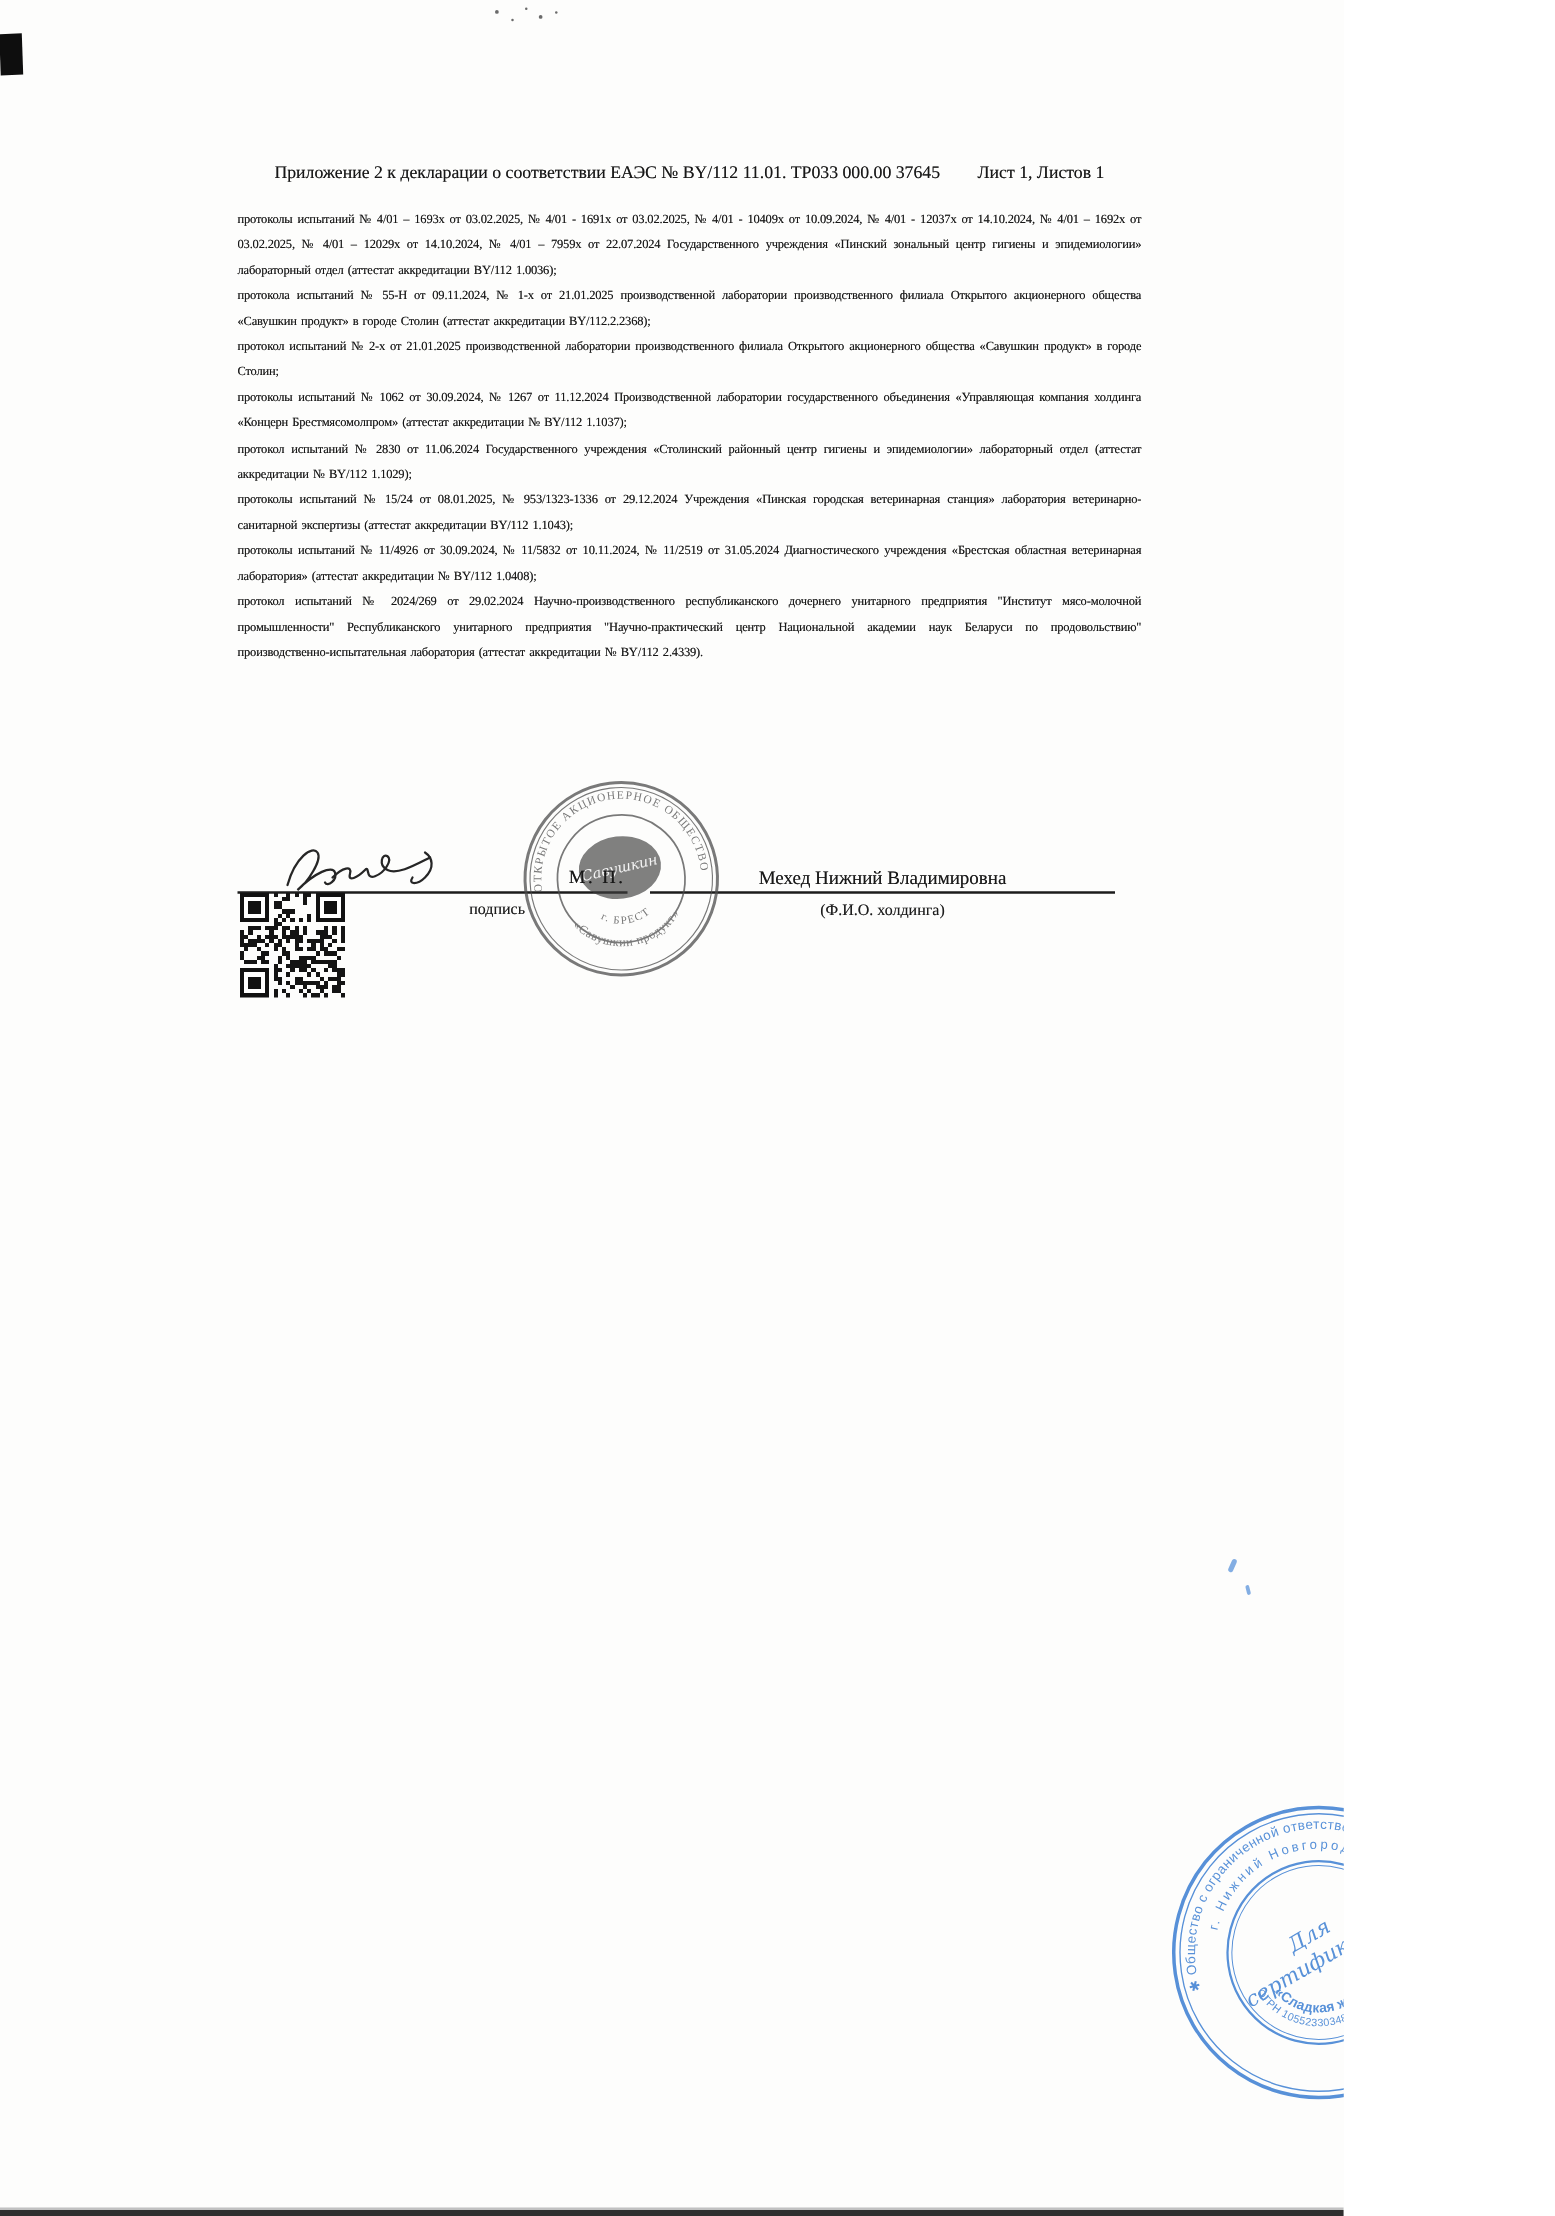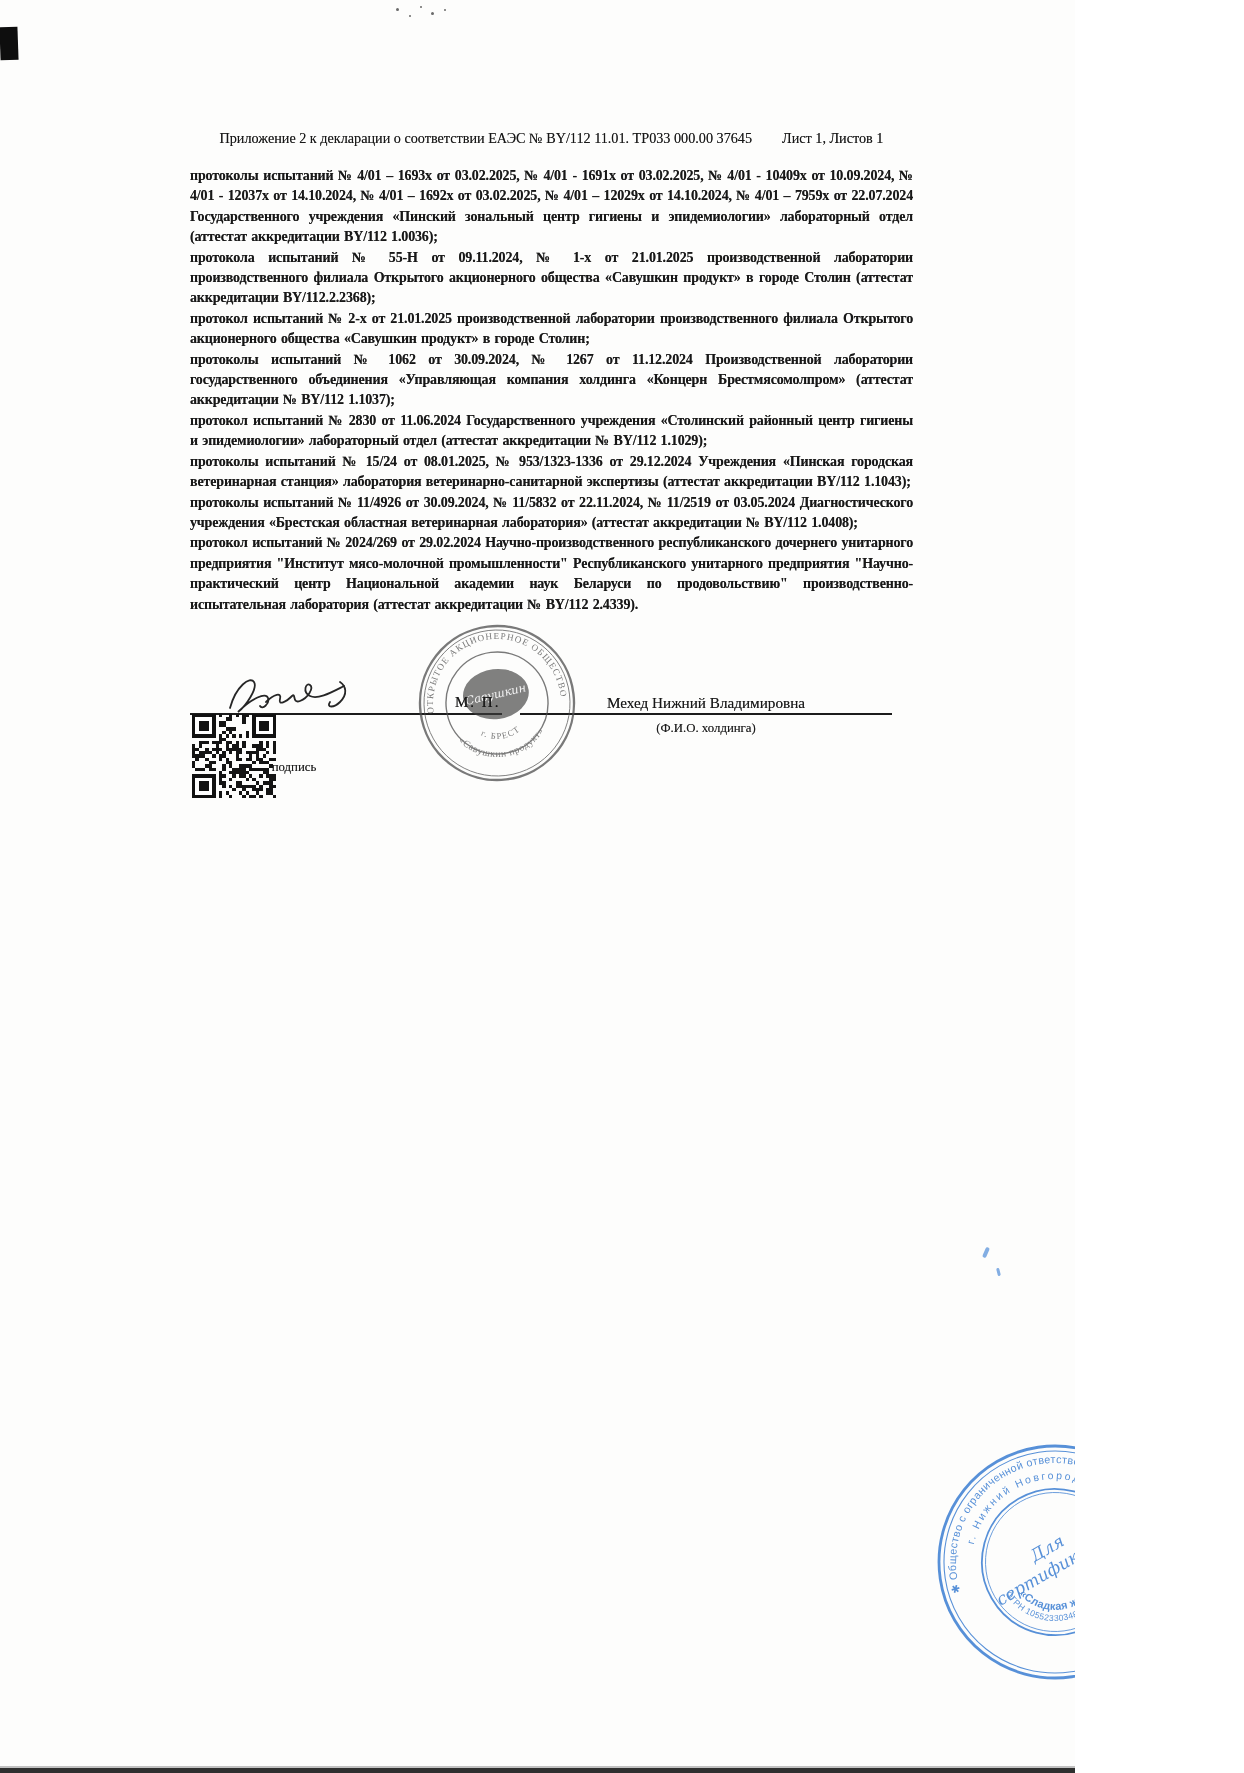--- a/index.html
+++ b/index.html
@@ -18,33 +18,32 @@
   
   .header{
     position:absolute;left:190px;top:130px;width:723px;
     display:flex;justify-content:center;gap:30px;
     font-size:14.2px;white-space:nowrap;
     text-shadow:0 0 .4px rgba(0,0,0,.55);
   }
   
   .body-text{
     position:absolute;left:190px;top:166px;width:723px;
-    font-size:14px;line-height:20.4px;text-align:justify;
+    font-size:10px;line-height:20.4px;text-align:justify;
     letter-spacing:-0.15px;word-spacing:1px;
     text-shadow:0 0 .4px rgba(0,0,0,.55);
-    font-weight:bold;
   }
   .body-text p{margin:0;}
 
   
   .sig-line{position:absolute;height:2px;background:#1c1c1c;top:713px;}
   .sig-line.left{left:190px;width:312px;}
   .sig-line.right{left:520px;width:372px;}
   .sig-caption{position:absolute;font-size:12.8px;color:#1d1d1d;text-shadow:0 0 .3px rgba(0,0,0,.5);}
-  .cap-podpis{left:184px;top:720px;width:220px;text-align:center;margin-top:40px;}
+  .cap-podpis{left:200px;top:720px;width:220px;text-align:right;}
   .cap-fio{left:520px;top:721px;width:372px;text-align:center;}
   .applicant-name{position:absolute;left:520px;top:694px;width:372px;text-align:center;font-size:15.2px;text-shadow:0 0 .4px rgba(0,0,0,.55);}
   .mp-label{position:absolute;left:455px;top:694px;font-size:15px;z-index:6;letter-spacing:2px;text-shadow:0 0 .4px rgba(0,0,0,.6);}
   .handwritten{position:absolute;left:222px;top:672px;z-index:2;}
 
   
   .seal{position:absolute;left:412px;top:618px;z-index:5;opacity:.74;filter:blur(.35px);}
   .blue-stamp{position:absolute;left:905px;top:1412px;z-index:4;opacity:.85;filter:blur(.3px);}
   .speck{position:absolute;background:#4f8cd8;border-radius:2px;opacity:.7;}
   .speck.s1{left:984px;top:1247px;width:4px;height:11px;transform:rotate(24deg);}
@@ -71,21 +70,21 @@
     <span>Лист 1, Листов 1</span>
   </div>
 
   <div class="body-text">
     <p>протоколы испытаний № 4/01 – 1693х от 03.02.2025, № 4/01 - 1691х от 03.02.2025, № 4/01 - 10409х от 10.09.2024, № 4/01 - 12037х от 14.10.2024, № 4/01 – 1692х от 03.02.2025, № 4/01 – 12029х от 14.10.2024, № 4/01 – 7959х от 22.07.2024 Государственного учреждения «Пинский зональный центр гигиены и эпидемиологии» лабораторный отдел (аттестат аккредитации BY/112 1.0036);</p>
     <p>протокола испытаний № 55-Н от 09.11.2024, № 1-х от 21.01.2025 производственной лаборатории производственного филиала Открытого акционерного общества «Савушкин продукт» в городе Столин (аттестат аккредитации BY/112.2.2368);</p>
     <p>протокол испытаний № 2-х от 21.01.2025 производственной лаборатории производственного филиала Открытого акционерного общества «Савушкин продукт» в городе Столин;</p>
     <p>протоколы испытаний № 1062 от 30.09.2024, № 1267 от 11.12.2024 Производственной лаборатории государственного объединения «Управляющая компания холдинга «Концерн Брестмясомолпром» (аттестат аккредитации № BY/112 1.1037);</p>
     <p>протокол испытаний № 2830 от 11.06.2024 Государственного учреждения «Столинский районный центр гигиены и эпидемиологии» лабораторный отдел (аттестат аккредитации № BY/112 1.1029);</p>
     <p>протоколы испытаний № 15/24 от 08.01.2025, № 953/1323-1336 от 29.12.2024 Учреждения «Пинская городская ветеринарная станция» лаборатория ветеринарно-санитарной экспертизы (аттестат аккредитации BY/112 1.1043);</p>
-    <p>протоколы испытаний № 11/4926 от 30.09.2024, № 11/5832 от 22.11.2024, № 11/2519 от 03.05.2024 Диагностического учреждения «Брестская областная ветеринарная лаборатория» (аттестат аккредитации № BY/112 1.0408);</p>
+    <p>протоколы испытаний № 11/4926 от 30.09.2024, № 11/5832 от 10.11.2024, № 11/2519 от 31.05.2024 Диагностического учреждения «Брестская областная ветеринарная лаборатория» (аттестат аккредитации № BY/112 1.0408);</p>
     <p>протокол испытаний № 2024/269 от 29.02.2024 Научно-производственного республиканского дочернего унитарного предприятия "Институт мясо-молочной промышленности" Республиканского унитарного предприятия "Научно-практический центр Национальной академии наук Беларуси        по продовольствию" производственно-испытательная лаборатория (аттестат аккредитации № BY/112 2.4339).</p>
   </div>
 
   <svg class="handwritten" width="140" height="44" viewBox="0 0 140 44">
     <g fill="none" stroke="#262626" stroke-width="1.8" stroke-linecap="round">
       <path d="M8,36 C14,14 28,4 32,10 C36,16 24,34 16,40 C30,26 44,20 46,26 C48,32 40,38 38,34"></path>
       <path d="M44,30 C52,22 60,20 58,27 C56,34 64,30 70,24 C74,20 70,32 78,29 C86,26 92,16 88,13 C84,10 80,20 88,24 C96,28 110,20 122,14"></path>
       <path d="M118,10 C124,14 126,22 118,30 C112,36 104,36 108,30"></path>
     </g>
   </svg>

